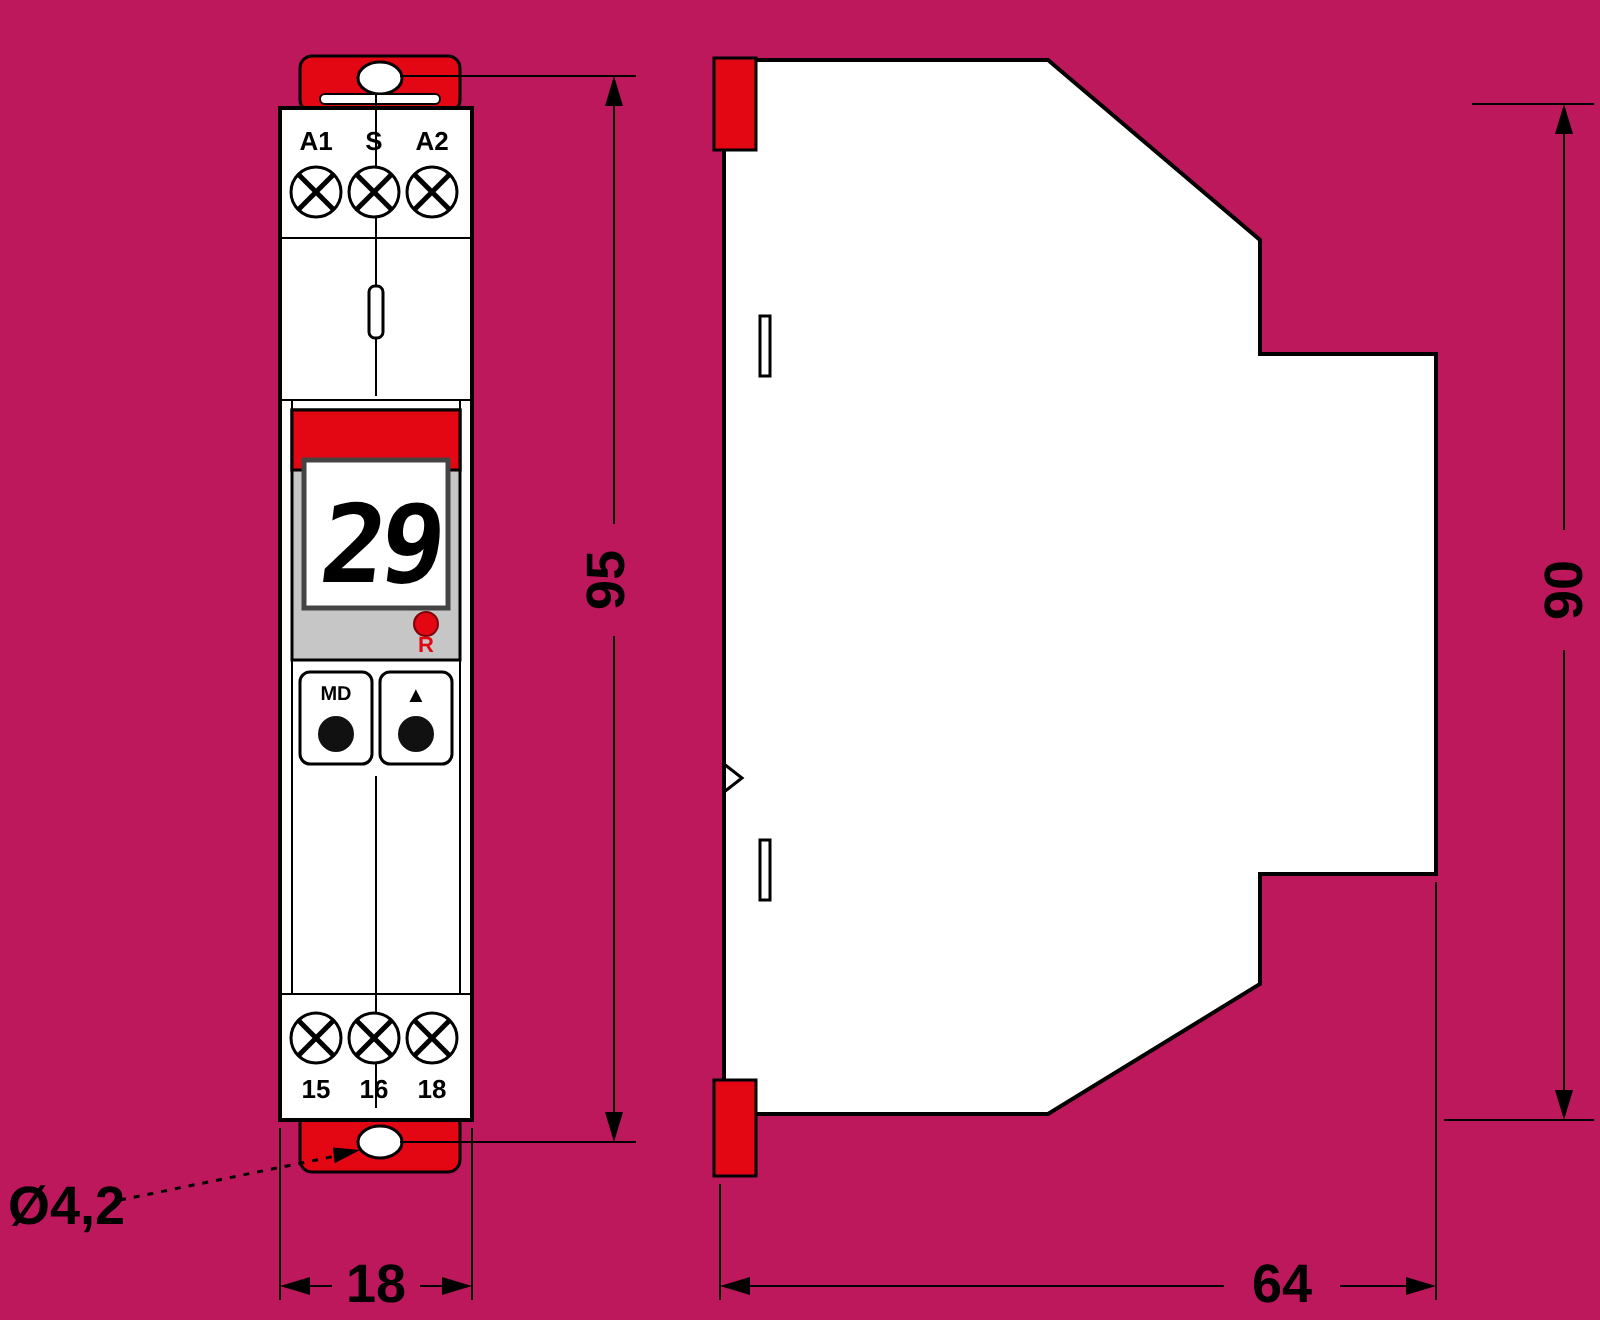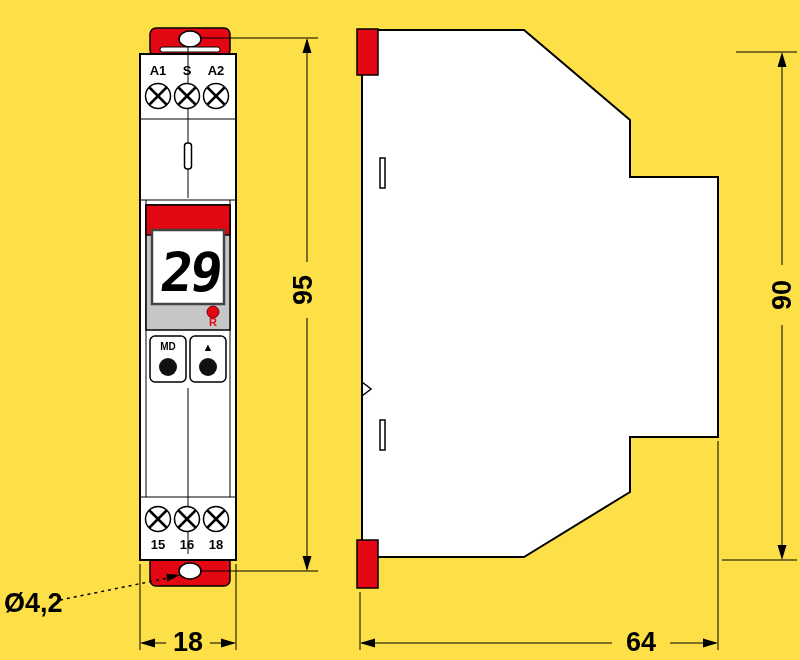--- a/index.html
+++ b/index.html
@@ -1,16 +1,16 @@
 <!DOCTYPE html>
 <html><head>
 <meta charset="utf-8">
 <style>
   html,body{margin:0;padding:0;background:#ffffff;}
-  .stage{width:800px;height:660px;position:relative;background:#fde047;overflow:hidden;}
+  .stage{width:800px;height:660px;position:relative;background:#be185d;overflow:hidden;}
   svg text{font-family:"Liberation Sans",sans-serif;}
   .lbl-term{font-size:13px;font-weight:bold;}
   .lbl-btn{font-size:10px;font-weight:bold;}
   .lbl-up{font-size:11px;}
   .lbl-r{font-size:11px;font-weight:bold;}
   .dim-lbl{font-size:27px;font-weight:bold;}
   .dia-lbl{font-size:27px;font-weight:bold;}
   .digits{font-family:"DejaVu Sans Mono",monospace;font-size:54px;font-weight:bold;letter-spacing:-3px;}
   .ol{stroke:#000;stroke-width:2;stroke-linejoin:miter;}
   .ol15{stroke:#000;stroke-width:1.5;}

